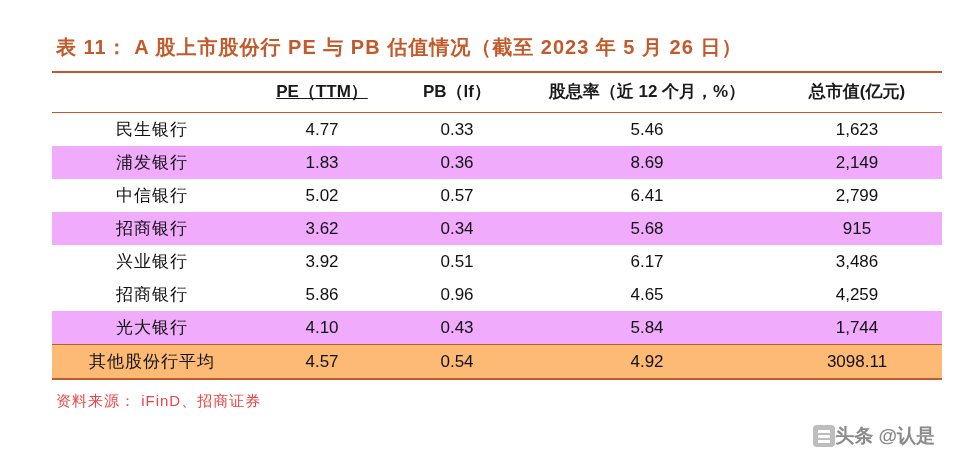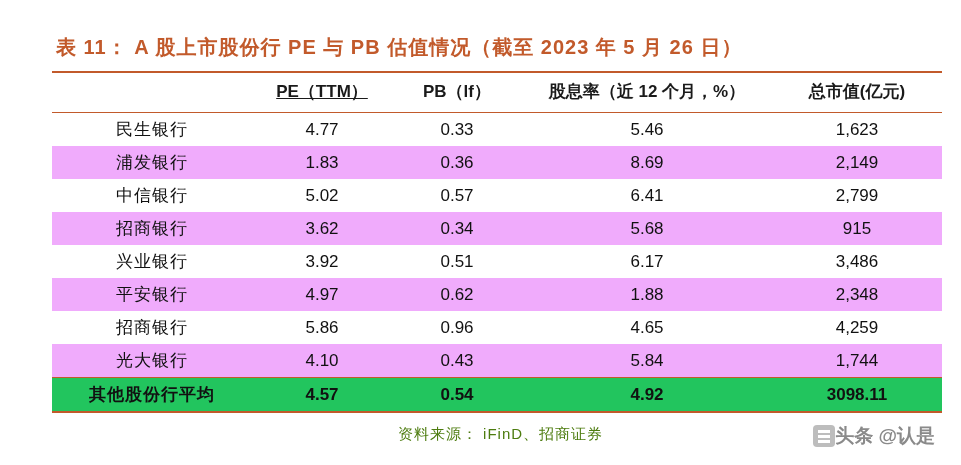--- a/index.html
+++ b/index.html
@@ -62,29 +62,27 @@
   table.data tbody td.name {
     text-align: center;
     letter-spacing: 1px;
   }
   table.data tbody tr.alt td {
     background: #f0abfc;
   }
   table.data tbody tr.total td {
     border-top: 1px solid #C25A2B;
     border-bottom: 2px solid #C25A2B;
-    background: #22c55e;
-    font-weight: bold;
+    background: #fdba74;
   }
   .source {
-    color: #4d7c0f;
+    color: #ef4444;
     font-size: 15px;
     padding: 12px 0 0 40px;
     letter-spacing: 1px;
-    text-align: center;
   }
   .watermark {
     position: absolute;
     right: 26px;
     bottom: 16px;
     display: flex;
     align-items: center;
     gap: 0;
     color: #8a8a8a;
     font-size: 19px;
@@ -153,27 +151,20 @@
         <td>5.68</td>
         <td>915</td>
       </tr>
       <tr>
         <td class="name">兴业银行</td>
         <td>3.92</td>
         <td>0.51</td>
         <td>6.17</td>
         <td>3,486</td>
       </tr>
-      <tr class="alt">
-        <td class="name">平安银行</td>
-        <td>4.97</td>
-        <td>0.62</td>
-        <td>1.88</td>
-        <td>2,348</td>
-      </tr>
       <tr>
         <td class="name">招商银行</td>
         <td>5.86</td>
         <td>0.96</td>
         <td>4.65</td>
         <td>4,259</td>
       </tr>
       <tr class="alt">
         <td class="name">光大银行</td>
         <td>4.10</td>

